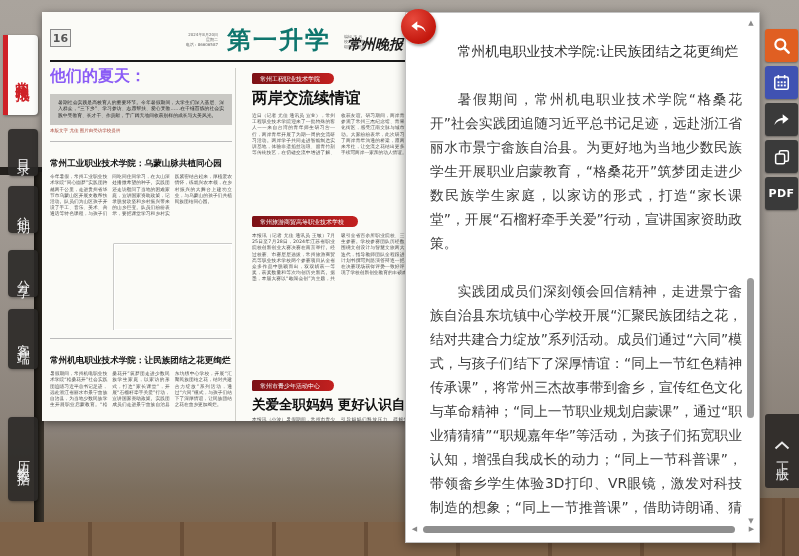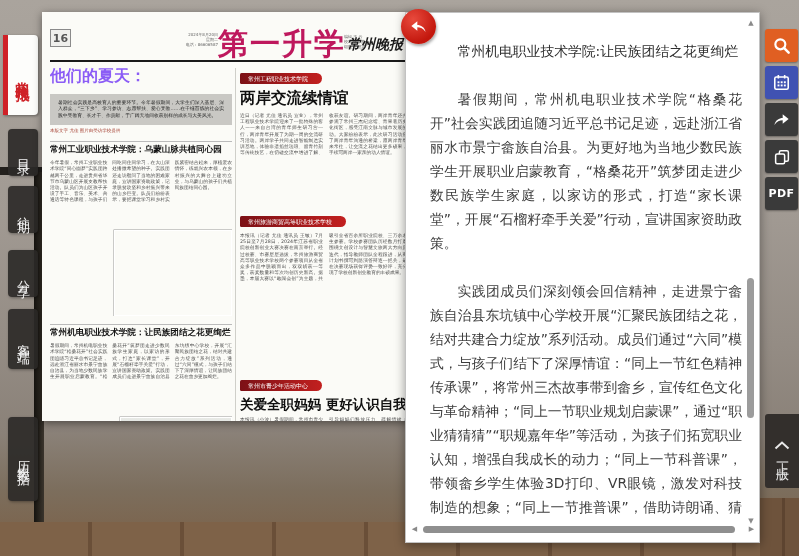--- a/index.html
+++ b/index.html
@@ -27,38 +27,38 @@
   #sb0 { top:129px; height:47px; } #sb1 { top:186px; height:47px; } #sb2 { top:250px; height:47px; }
   #sb3 { top:309px; height:60px; } #sb4 { top:417px; height:84px; }
 
   
   .paper { position:absolute; left:42px; top:12px; width:376px; height:409px; background:#fbfbf7;
     box-shadow:0 2px 8px rgba(0,0,0,.45); z-index:1; color:#222; overflow:hidden; }
   .ph-pagenum { position:absolute; left:8px; top:17px; width:21px; height:18px; border:1px solid #8a8a8a;
     background:#efefec; font-size:11px; font-weight:bold; color:#555; display:flex; align-items:center; justify-content:center; }
   .ph-date { position:absolute; left:116px; top:20px; width:60px; text-align:right; font-size:4px; line-height:5px; color:#666; }
   .ph-title { position:absolute; left:176px; top:12px; width:122px; text-align:center; font-family:"DejaVu Serif","Liberation Serif",serif;
-    font-weight:bold; font-size:30px; letter-spacing:2px; color:#be185d; white-space:nowrap; }
+    font-weight:bold; font-size:24px; letter-spacing:2px; color:#0f766e; white-space:nowrap; }
   .ph-editors { position:absolute; left:302px; top:22px; width:36px; font-size:4px; line-height:5px; color:#666; }
   .ph-masthead { position:absolute; left:305px; top:24px; width:72px; font-family:"DejaVu Serif","Liberation Serif",serif;
     font-style:italic; font-weight:bold; font-size:14px; color:#1c1c1c; white-space:nowrap; }
   .ph-rule { position:absolute; left:8px; top:48px; width:360px; height:2px; background:#1a1a1a; }
   .pf-rule { position:absolute; left:8px; top:500px; width:360px; height:1.5px; background:#1a1a1a; }
   .pf-lines { position:absolute; left:8px; top:504px; width:360px; text-align:center; font-size:3.8px; line-height:5px; color:#555; }
 
   .col-left { position:absolute; left:8px; top:54px; width:182px; height:444px; overflow:hidden; }
-  .col-mid  { position:absolute; left:198px; top:54px; width:172px; height:444px; overflow:hidden; }
+  .col-mid  { position:absolute; left:210px; top:54px; width:172px; height:444px; overflow:hidden; }
   .col-div  { position:absolute; left:193px; top:56px; width:1px; height:440px; background:#cfcfc9; }
 
   .lead-red { color:#8b5cf6; font-weight:bold; font-size:16px; line-height:20px; }
   .lead-black { color:#101010; font-weight:bold; font-size:20px; line-height:24px; letter-spacing:1px; }
   .lead-intro { margin-top:8px; background:#c9c8c4; color:#262626; font-size:4.8px; line-height:6.4px;
     padding:6px 8px; text-align:justify; }
   .lead-byline { margin-top:3px; font-size:4.5px; color:#a33c2e; }
-  .art-title { font-weight:bold; font-size:8.6px; color:#141414; margin-top:8px; border-top:1px solid #bbb; padding-top:2px; }
+  .art-title { font-weight:bold; font-size:8.6px; color:#141414; margin-top:8px; border-top:1px solid #bbb; padding-top:16px; }
   .art-body { position:relative; margin-top:4px; font-size:4.7px; line-height:6.2px; color:#4d4d4d; text-align:justify;
     column-count:3; column-gap:5px; overflow:hidden; }
   #art1-body { height:156px; } #art2-body { height:136px; }
   .photo { position:absolute; right:0; bottom:0; border:1px solid #fff; box-shadow:0 0 0 .5px #999; }
   .photo1 { width:118px; height:86px;
     background:
       radial-gradient(circle at 14% 62%, #2e4d33 0 9%, rgba(0,0,0,0) 10%),
       radial-gradient(circle at 30% 70%, #24313d 0 10%, rgba(0,0,0,0) 11%),
       radial-gradient(circle at 84% 48%, #b8352c 0 7%, rgba(0,0,0,0) 8%),
       radial-gradient(circle at 64% 66%, #3c5a43 0 9%, rgba(0,0,0,0) 10%),

